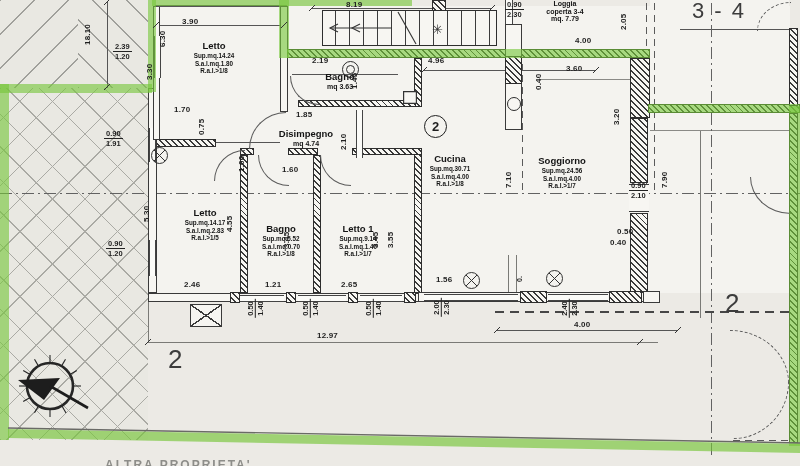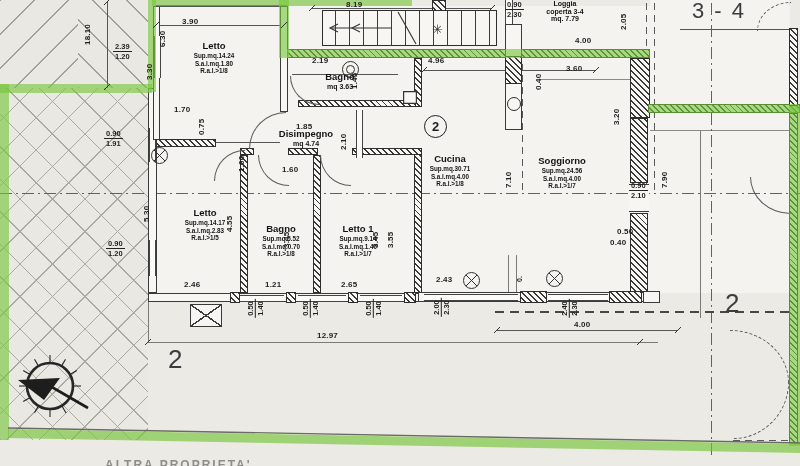--- a/index.html
+++ b/index.html
@@ -220,39 +220,39 @@
 <div class="dim v" style="left:92px;top:36px">18.10</div>
 <div class="dim" style="left:182px;top:17px">3.90</div>
 <div class="dim v" style="left:167px;top:38px">6.30</div>
 <div class="dim v" style="left:154px;top:71px">3.30</div>
 <div class="dim" style="left:346px;top:0">8.19</div>
 <div class="dim" style="left:312px;top:56px">2.19</div>
 <div class="dim" style="left:428px;top:56px">4.96</div>
 <div class="dim v" style="left:359px;top:80px">1.45</div>
 <div class="dim" style="left:174px;top:105px">1.70</div>
 <div class="dim v" style="left:206px;top:126px">0.75</div>
-<div class="dim" style="left:296px;top:122px">1.85</div>
+<div class="dim" style="left:296px;top:110px">1.85</div>
 <div class="dim v" style="left:348px;top:141px">2.10</div>
 <div class="dim v" style="left:246px;top:163px">1.00</div>
 <div class="dim" style="left:282px;top:165px">1.60</div>
 <div class="dim v" style="left:151px;top:213px">5.30</div>
 <div class="dim v" style="left:234px;top:223px">4.55</div>
 <div class="dim v" style="left:291px;top:239px">3.45</div>
 <div class="dim v" style="left:380px;top:239px">3.45</div>
 <div class="dim v" style="left:395px;top:239px">3.55</div>
 <div class="dim v" style="left:513px;top:179px">7.10</div>
 <div class="dim" style="left:566px;top:64px">3.60</div>
 <div class="dim v" style="left:543px;top:81px">0.40</div>
 <div class="dim" style="left:575px;top:36px">4.00</div>
 <div class="dim v" style="left:628px;top:21px">2.05</div>
 <div class="dim v" style="left:621px;top:116px">3.20</div>
 <div class="dim v" style="left:669px;top:179px">7.90</div>
 <div class="dim" style="left:617px;top:227px">0.50</div>
 <div class="dim" style="left:610px;top:238px">0.40</div>
-<div class="dim" style="left:436px;top:275px">2.43</div>
+<div class="dim" style="left:436px;top:275px">1.56</div>
 <div class="dim" style="left:184px;top:280px">2.46</div>
 <div class="dim" style="left:265px;top:280px">1.21</div>
 <div class="dim" style="left:341px;top:280px">2.65</div>
 <div class="dim" style="left:317px;top:331px">12.97</div>
 <div class="dim" style="left:574px;top:320px">4.00</div>
 <div class="dim v sm" style="left:524px;top:273px">0.</div>
 
 <div class="frac" style="left:113px;top:42px">
   <span>2.39</span>
     <span>1.20</span>

